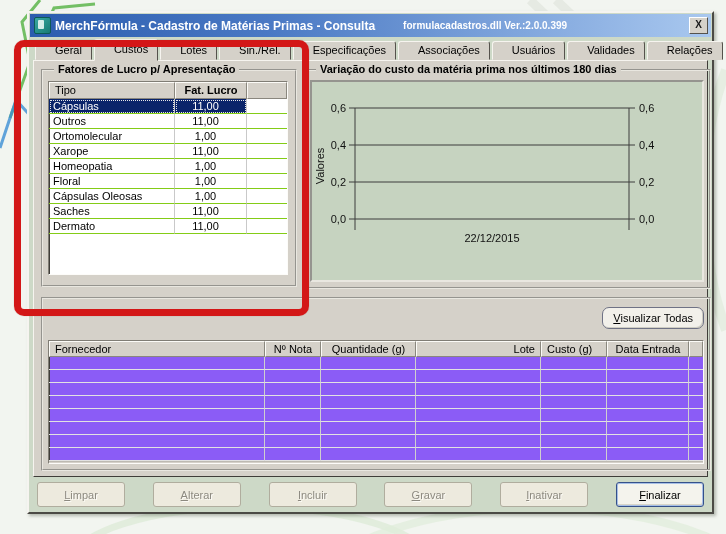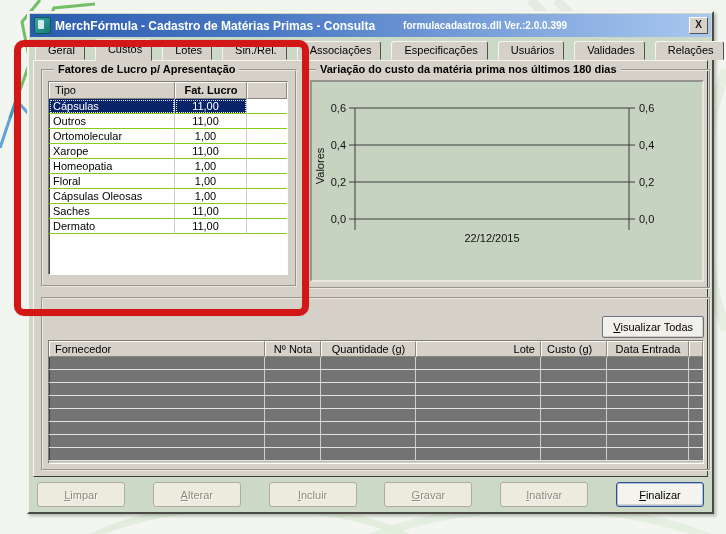--- a/index.html
+++ b/index.html
@@ -37,21 +37,21 @@
   .close-btn{
     margin-left:auto;width:17px;height:15px;flex:0 0 auto;
     background:#d6d2ca;color:#1a1a1a;font-weight:bold;font-size:10px;line-height:13px;
     text-align:center;border:1px solid;border-color:#fff #55524c #55524c #fff;
     cursor:default;
   }
 
   
   .tabstrip{position:absolute;left:6px;top:28px;right:6px;height:19px;display:flex;align-items:flex-end;}
   .tab{
-    background:#d5d1c9;height:16px;line-height:16px;padding:0 9px 1px 12px;margin-right:10px;
+    background:#d5d1c9;height:16px;line-height:16px;padding:0 9px 1px 19px;margin-right:2px;
     border:1px solid;border-color:#f6f4ef #55524c #d5d1c9 #f6f4ef;
     border-radius:3px 3px 0 0;white-space:nowrap;position:relative;
   }
   .tab.selected{height:19px;line-height:18px;z-index:3;top:1px;border-bottom:1px solid #d5d1c9;}
   .page{
     position:absolute;left:4px;top:47px;right:4px;height:415px;background:#d5d1c9;
     border:1px solid;border-color:#f6f4ef #3f3d39 #3f3d39 #f6f4ef;z-index:2;
   }
 
   
@@ -89,26 +89,26 @@
   .chart-panel{
     position:absolute;left:5px;top:9px;right:5px;bottom:5px;background:#c6d3c0;
     border:2px inset #e9e7e0;
   }
   .chart-panel svg{display:block;}
   .axis{stroke:#3c3c3c;stroke-width:1;}
   .tick-text{font-size:11px;fill:#111;font-family:"Liberation Sans","DejaVu Sans",sans-serif;}
 
   
   .view-all{
-    position:absolute;right:5px;top:17px;height:22px;padding:0 10px;
-    background:#f2f0ea;border:1px solid #6f7285;border-radius:2px;
+    position:absolute;right:5px;top:8px;height:22px;padding:0 10px;
+    background:#f2f0ea;border:1px solid #6f7285;border-radius:7px;
     font-size:11px;color:#000;box-shadow:inset -1px -1px 0 #cfcdc2;
   }
   .grid3{
-    position:absolute;left:5px;top:41px;right:5px;height:122px;background:#737373;
+    position:absolute;left:5px;top:41px;right:5px;height:122px;background:#8b5cf6;
     border:1px solid;border-color:#807d75 #fdfcf9 #fdfcf9 #807d75;
     box-shadow:inset 1px 1px 0 #3f3d39;display:flex;flex-direction:column;
   }
   .g3-head{display:flex;height:16px;flex:0 0 auto;}
   .g3-c1{width:216px;}.g3-c2{width:56px;text-align:center;}.g3-c3{width:95px;text-align:center;}
   .g3-c4{width:125px;text-align:right;}.g3-c5{width:66px;text-align:left;}
   .g3-c6{width:82px;text-align:center;}.g3-c7{flex:1;}
   .g3-row{display:flex;height:13px;flex:0 0 auto;}
   .g3-row .pcell{box-sizing:border-box;border-right:1px solid #cfcfcf;border-bottom:1px solid #e2e2e2;}
   .g3-row .pc1{width:216px;}.g3-row .pc2{width:56px;}.g3-row .pc3{width:95px;}
@@ -163,22 +163,22 @@
     <span class="wtitle">MerchFórmula - Cadastro de Matérias Primas - Consulta</span>
     <span class="wversion">formulacadastros.dll   Ver.:2.0.0.399</span>
     <span class="close-btn">X</span>
   </div>
 
   <div class="tabstrip">
     <div class="tab">Geral</div>
     <div class="tab selected">Custos</div>
     <div class="tab">Lotes</div>
     <div class="tab">Sin./Rel.</div>
+    <div class="tab">Especificações</div>
     <div class="tab">Associações</div>
-    <div class="tab">Especificações</div>
     <div class="tab">Usuários</div>
     <div class="tab">Validades</div>
     <div class="tab">Relações</div>
   </div>
 
   <div class="page">
 
     <div class="groupbox" id="gb-fatores">
       <span class="gb-label">Fatores de Lucro p/ Apresentação</span>
       <div class="grid1">

